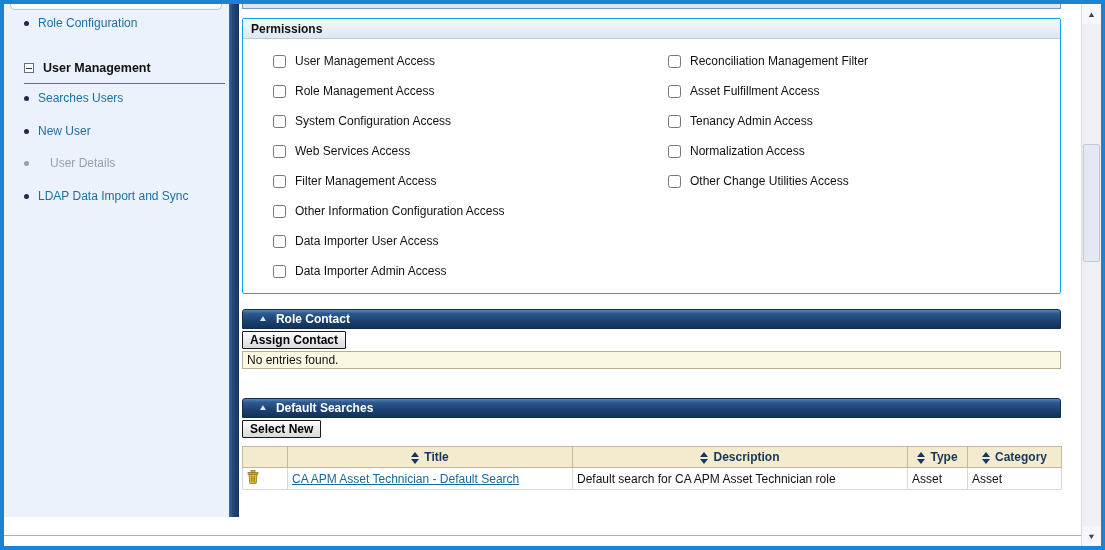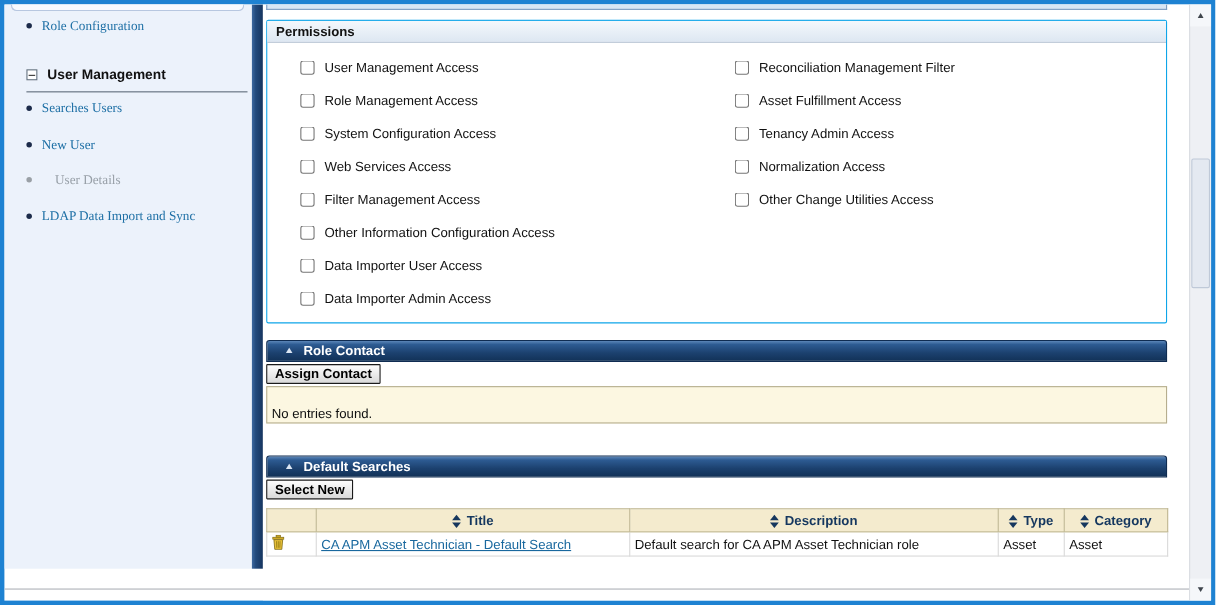--- a/index.html
+++ b/index.html
@@ -5,21 +5,21 @@
   * { margin:0; padding:0; box-sizing:border-box; }
   html,body { width:1105px; height:550px; background:#fff; font-family:"Liberation Sans", sans-serif; font-size:12px; color:#111; }
   .frame { position:relative; width:1105px; height:550px; border:4px solid #1e82d2; background:#fff; overflow:hidden; }
 
   
   .sidebar { position:absolute; left:0; top:0; width:225px; height:513px; background:#ecf2fb; }
   .sb-remnant { position:absolute; left:6px; top:-4px; width:212px; height:10px; background:#f7fafe; border:1px solid #b7c7e0; border-top:none; border-radius:0 0 5px 5px; }
   .sb-item { position:absolute; left:20px; display:flex; align-items:center; gap:9px; white-space:nowrap; }
   .bullet { width:5px; height:5px; border-radius:50%; background:#1c2b4a; flex:0 0 auto; }
   .sb-item.disabled .bullet { background:#9aa0a6; }
-  .sb-link { color:#1d6fa5; text-decoration:none; cursor:pointer;font-family:Liberation Serif, serif; }
+  .sb-link { color:#1d6fa5; text-decoration:none; cursor:pointer; }
   .sb-item.disabled .sb-link { color:#98a0a8; cursor:default;margin-left:12px; }
   .sb-heading { position:absolute; left:20px; right:4px; top:57px; display:flex; align-items:center; gap:9px; padding-bottom:8px; border-bottom:1px solid #5f6b7a; }
   .sb-heading-text { font-weight:bold; font-size:12.5px; color:#111; }
   .minus-box { width:10px; height:10px; border:1px solid #61707f; background:#fff; display:inline-flex; align-items:center; justify-content:center; flex:0 0 auto; cursor:pointer; }
   .minus-line { width:6px; height:1px; background:#333; }
   .nav-divider { position:absolute; left:225px; top:0; width:10px; height:513px; background:linear-gradient(90deg,#3d69a0 0%, #224a7c 35%, #16355f 100%); }
 
   
   .content { position:absolute; left:235px; top:0; width:842px; height:542px; background:#fff; }
   .remnant { margin-left:3px; width:819px; height:5px; background:#d9e6f4; border:1px solid #7d9cc0; border-top:none; }
@@ -36,21 +36,21 @@
     background:linear-gradient(180deg,#5b86b8 0%, #2d5b92 18%, #1c416f 60%, #123258 100%);
     border:1px solid #0f2c52; border-radius:3px 3px 0 0; color:#fff; font-weight:bold; cursor:pointer; }
   .section-header.mt { margin-top:15px; }
   .section-header.mt2 { margin-top:29px; }
   .collapse-tri { font-size:8px; color:#dce7f4; line-height:1; transform:scaleX(1.25); }
 
   .btn-row { margin-left:3px; width:819px; height:22px; display:flex; align-items:center; }
   .btn { font-family:"Liberation Sans", sans-serif; font-size:12px; font-weight:bold; color:#000;
     background:linear-gradient(180deg,#fdfdfd,#d9d9d9); border:1px solid #1a1a1a; border-radius:1px;
     height:18px; padding:0 7px; cursor:pointer; }
-  .empty-row { margin-left:3px; width:819px; height:18px; line-height:16px; background:#fcf7e1; border:1px solid #b6ae8e; padding:16px 4px; }
+  .empty-row { margin-left:3px; width:819px; height:18px; line-height:16px; background:#fcf7e1; border:1px solid #b6ae8e; padding:0 4px; }
 
   
   table.ds-table { margin:6px 0 0 3px; width:819px; border-collapse:collapse; table-layout:fixed; }
   .ds-table th { height:21px; background:#f4ebce; border:1px solid #c1b995; color:#15375f; font-weight:bold; text-align:center; font-size:12px; }
   .ds-table td { height:22px; background:#fff; border:1px solid #d9d9d9; border-top:1px solid #c1b995; padding:0 4px; text-align:left; }
   .col-icon { width:45px; }
   .col-title { width:285px; }
   .col-desc { width:335px; }
   .col-type { width:60px; }
   .col-cat { width:94px; }

